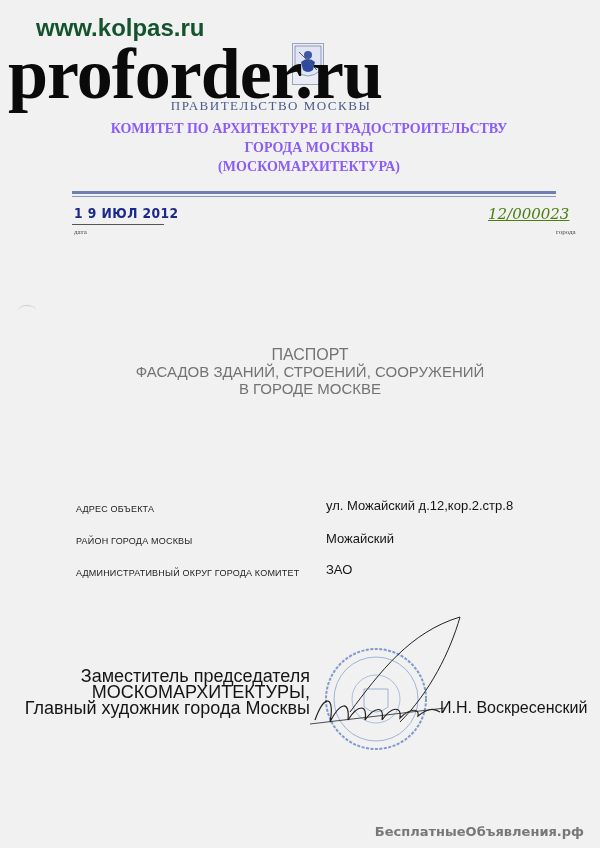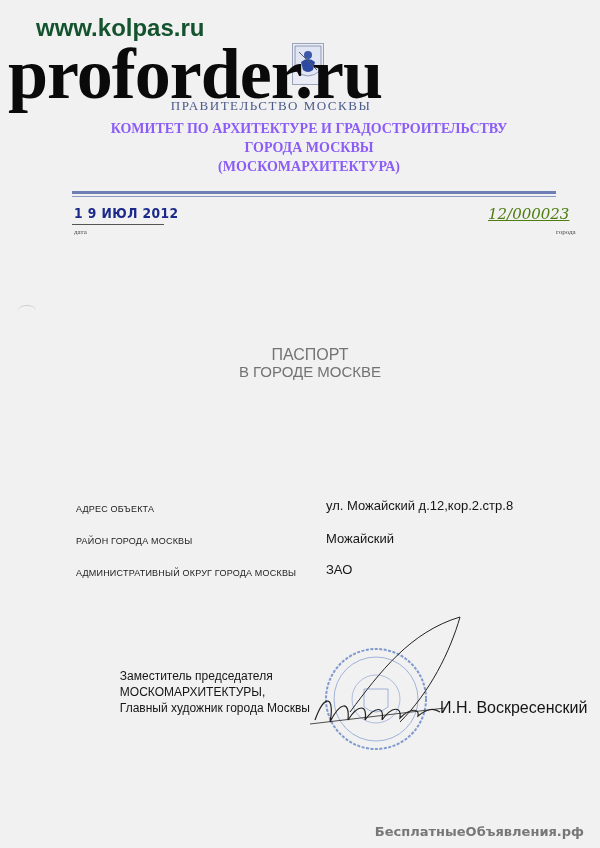--- a/index.html
+++ b/index.html
@@ -43,21 +43,21 @@
   .number-hand {
     left:488px; top:205px; font-family:"DejaVu Serif", serif; font-style:italic;
     font-size:15px; color:#4d7c0f; text-decoration:underline;
   }
   .title-block {
     left:100px; width:420px; top:346px; text-align:center; font-size:15px; line-height:17px; color:#737373;
   }
   .title-block .main { font-size:16px; }
   .field-label { left:76px; font-size:9px; color:#222; letter-spacing:0.2px; }
   .field-value { left:326px; font-size:13px; color:#151515; }
-  .sig-block { right:290px; top:668px; text-align:left; font-size:12px; line-height:16px; color:#151515; }
+  .sig-block { right:290px; top:668px; text-align:right; font-size:18px; line-height:16px; color:#151515; }
   .signer { left:440px; top:699px; font-size:16px; color:#151515; }
   .bottom-wm {
     right:16px; top:824px; font-family:"DejaVu Sans", sans-serif; font-weight:bold;
     font-size:13px; color:#777;
   }
   .punch { width:18px; height:10px; border-top:1px solid #ccc; border-radius:50% 50% 0 0; }
 </style>
 </head>
 <body>
 
@@ -86,30 +86,31 @@
 <div class="abs date-line"></div>
 <div class="abs small-label" style="left:74px; top:228px">дата</div>
 
 <div class="abs number-hand">12/000023</div>
 <div class="abs small-label" style="left:556px; top:228px">города</div>
 
 <div class="abs punch" style="left:18px; top:305px"></div>
 
 <div class="abs title-block">
   <div class="main">ПАСПОРТ</div>
+  <div>ФАСАДОВ ЗДАНИЙ, СТРОЕНИЙ, СООРУЖЕНИЙ</div>
   <div>В ГОРОДЕ МОСКВЕ</div>
 </div>
 
 <div class="abs field-label" style="top:504px">АДРЕС ОБЪЕКТА</div>
 <div class="abs field-value" style="top:498px">ул. Можайский д.12,кор.2.стр.8</div>
 
 <div class="abs field-label" style="top:536px">РАЙОН  ГОРОДА МОСКВЫ</div>
 <div class="abs field-value" style="top:531px">Можайский</div>
 
-<div class="abs field-label" style="top:568px">АДМИНИСТРАТИВНЫЙ ОКРУГ ГОРОДА МОСКВЫ</div>
+<div class="abs field-label" style="top:568px">АДМИНИСТРАТИВНЫЙ ОКРУГ ГОРОДА КОМИТЕТ</div>
 <div class="abs field-value" style="top:562px">ЗАО</div>
 
 <div class="abs sig-block">
   <div>Заместитель председателя</div>
   <div>МОСКОМАРХИТЕКТУРЫ,</div>
   <div>Главный художник города Москвы</div>
 </div>
 
 <div class="abs" style="left:318px; top:645px; width:120px; height:108px">
   <svg width="120" height="108" viewBox="0 0 120 108">

